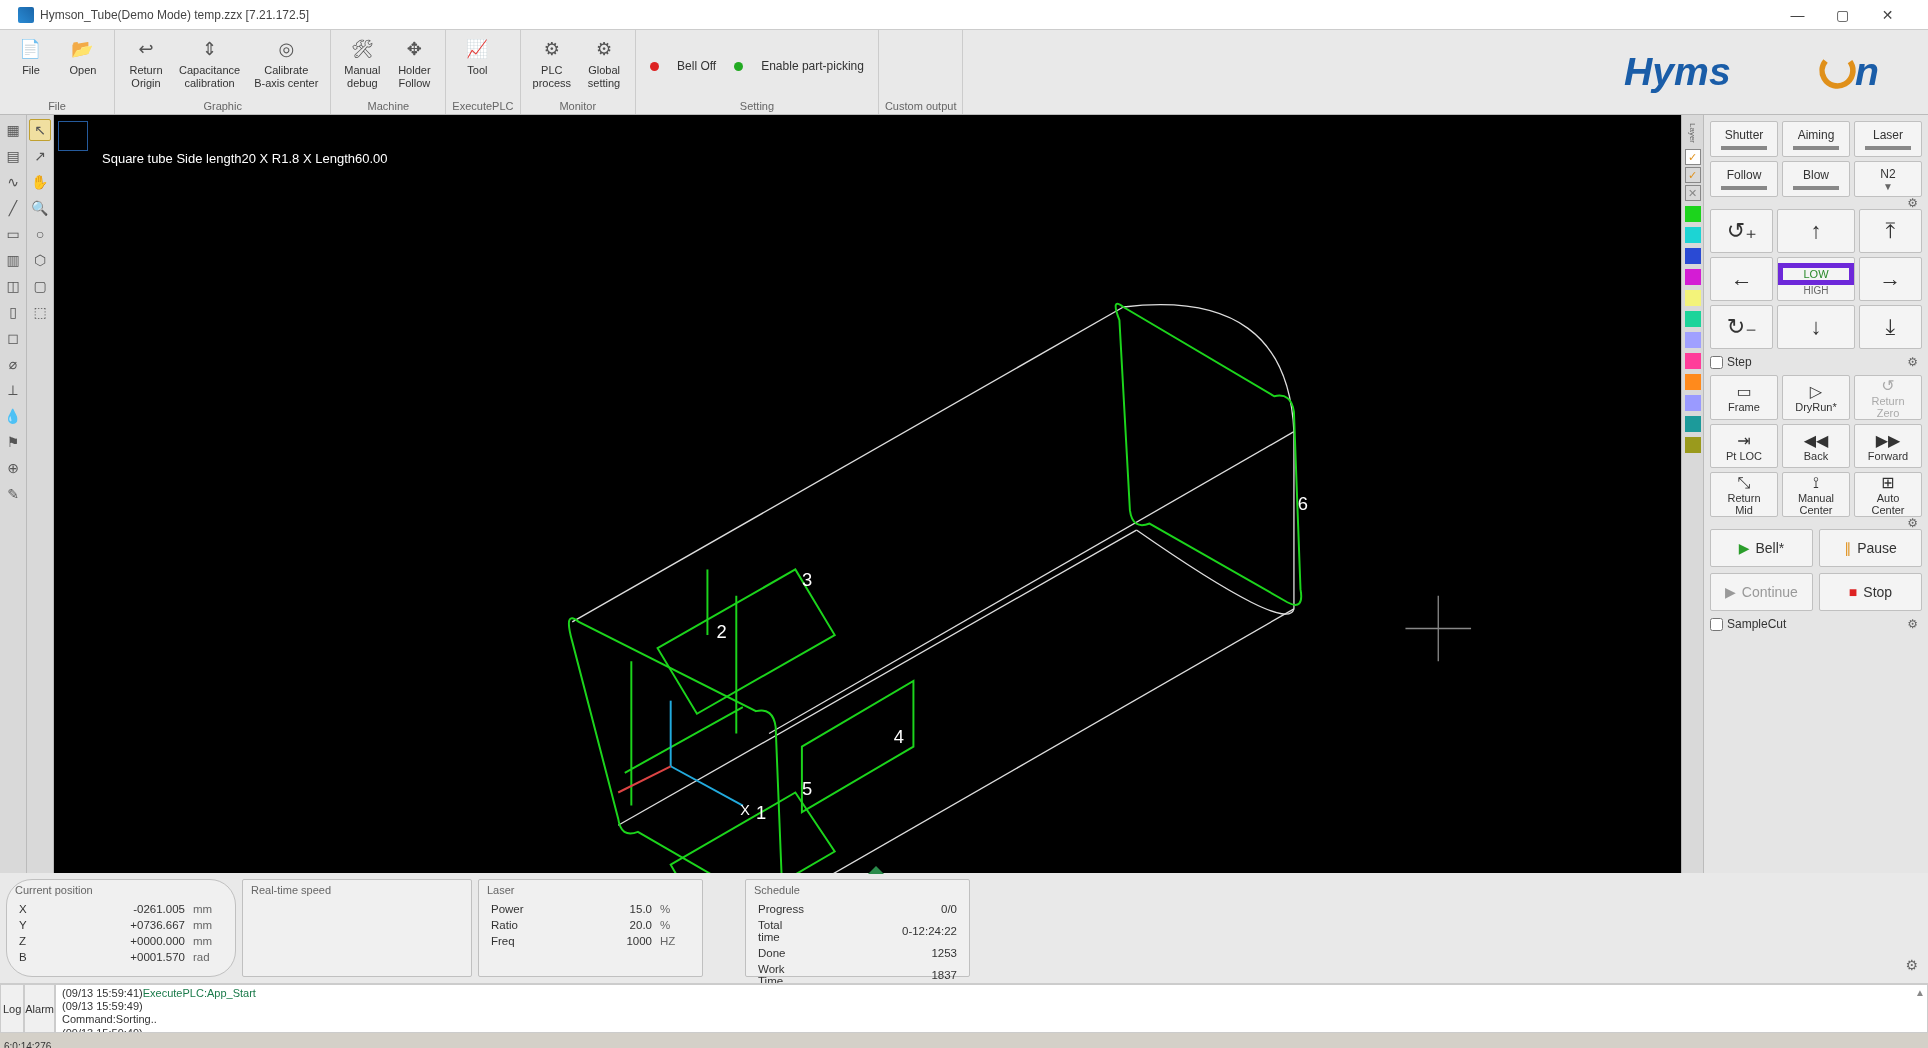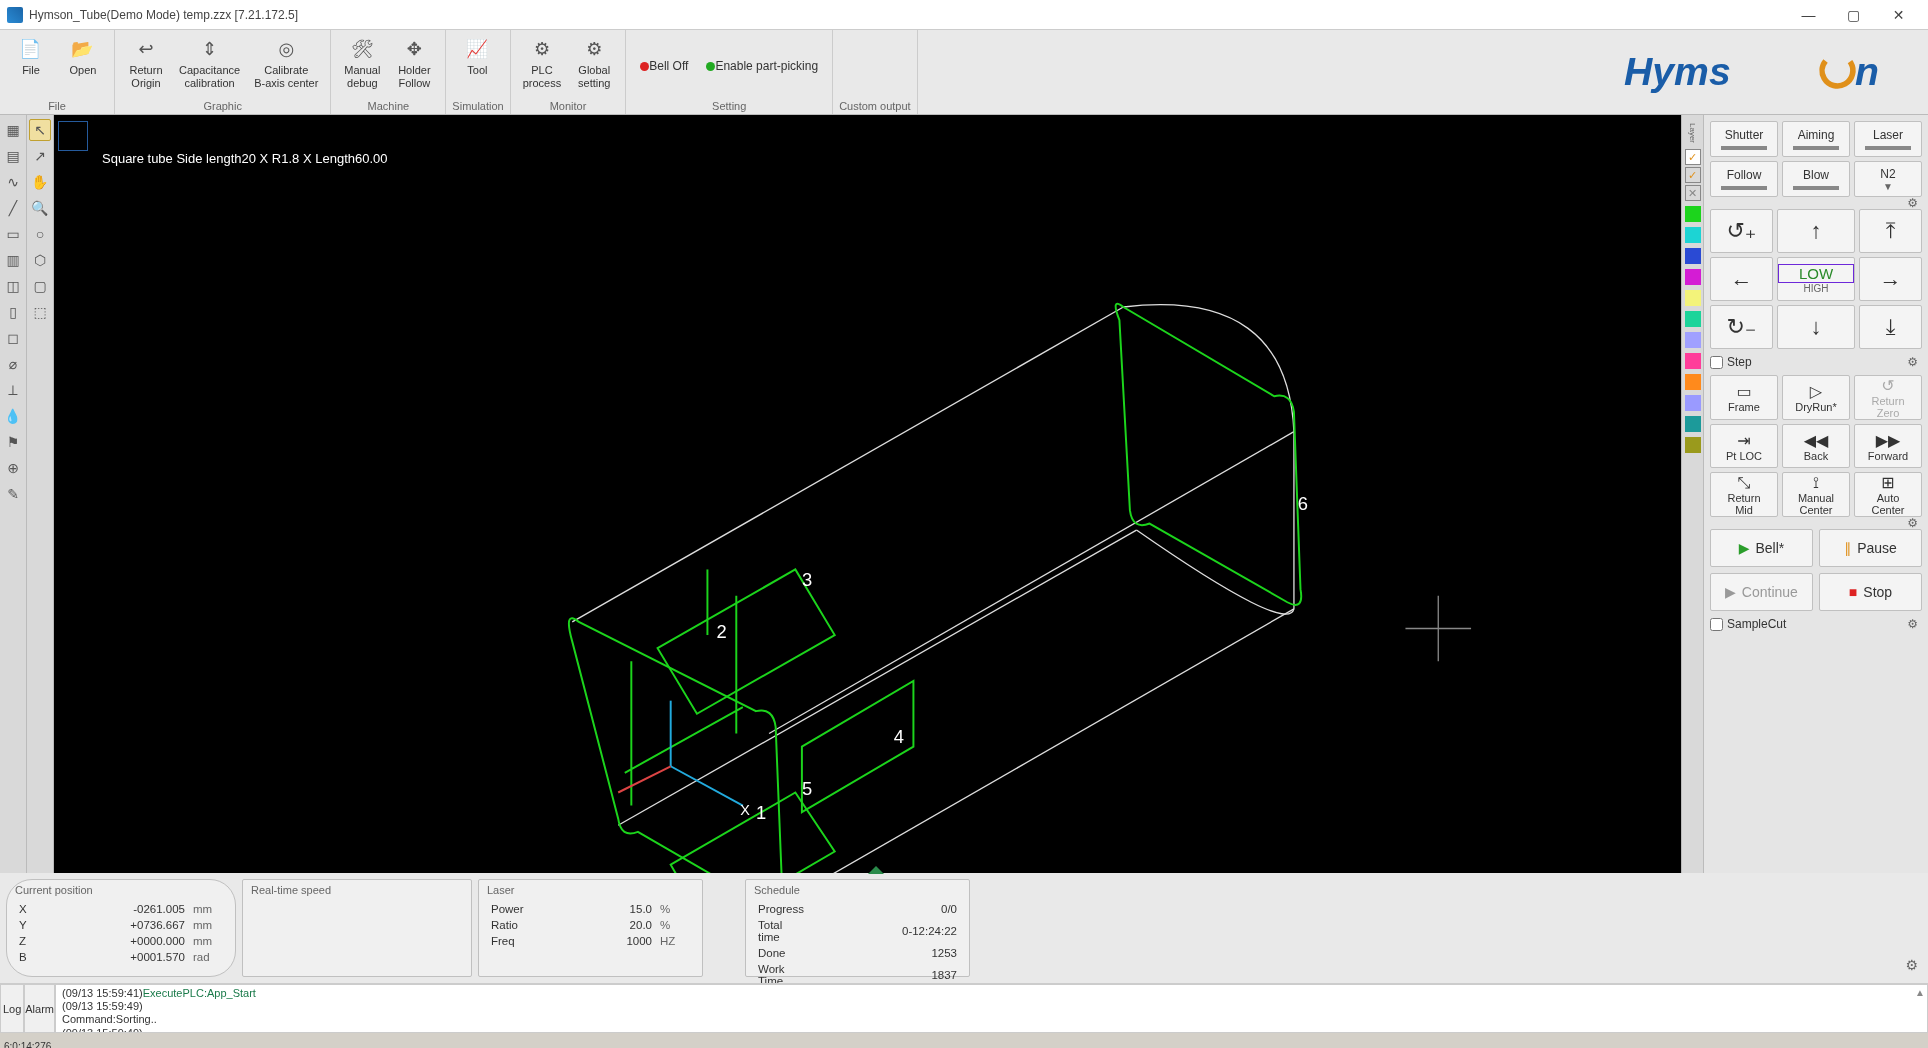--- a/index.html
+++ b/index.html
@@ -1,32 +1,32 @@
 <!DOCTYPE html>
 <html><head>
 <meta charset="utf-8">
 <style>
 * { box-sizing: border-box; margin: 0; padding: 0; font-family: "Segoe UI", Tahoma, sans-serif; }
 body { background: #d4d0c8; width: 1928px; height: 1048px; overflow: hidden; font-size: 12px; color: #333; }
 
 
-.titlebar { height: 30px; background: #fff; display: flex; align-items: center; padding: 0 7px; border-bottom: 1px solid #ccc; }
+.titlebar { height: 30px; background: #fff; display: flex; align-items: center; padding: 0 18px; border-bottom: 1px solid #ccc; }
 .titlebar .app-icon { width: 16px; height: 16px; background: linear-gradient(45deg,#2a8bd4,#1a65a8); margin-right: 6px; border-radius: 2px; }
 .titlebar .title { flex: 1; font-size: 12px; color: #444; }
 .titlebar .win-controls { display: flex; gap: 0; }
 .titlebar .win-btn { width: 45px; height: 30px; display: flex; align-items: center; justify-content: center; font-size: 14px; color: #444; }
 
 
 .ribbon { height: 85px; background: #e9e9e9; display: flex; border-bottom: 1px solid #bbb; }
 .ribbon-group { display: flex; flex-direction: column; border-right: 1px solid #ccc; padding: 4px 6px 2px; }
 .ribbon-group .buttons { display: flex; gap: 2px; flex: 1; }
 .ribbon-group .group-label { text-align: center; font-size: 11px; color: #666; margin-top: 2px; }
 .ribbon-btn { display: flex; flex-direction: column; align-items: center; justify-content: flex-start; min-width: 50px; padding: 4px 6px; text-align: center; font-size: 11px; line-height: 1.2; cursor: pointer; }
 .ribbon-btn .icon { width: 24px; height: 24px; display: flex; align-items: center; justify-content: center; margin-bottom: 2px; font-size: 18px; color: #555; }
-.ribbon-toggle { display: flex; align-items: center; gap: 0; padding: 4px 8px; font-size: 12px; }
+.ribbon-toggle { display: flex; align-items: center; gap: 18px; padding: 4px 8px; font-size: 12px; }
 .ribbon-toggle .dot { width: 9px; height: 9px; border-radius: 50%; }
 .ribbon-toggle .dot.red { background: #d22; }
 .ribbon-toggle .dot.green { background: #2a2; }
 .ribbon-logo { margin-left: auto; display: flex; align-items: center; padding: 0 24px; }
 .ribbon-logo svg { height: 56px; }
 
 
 .main { display: flex; height: calc(100% - 30px - 85px - 175px); }
 
 
@@ -147,21 +147,21 @@
       </div>
       <div class="group-label">Machine</div>
     </div>
     <div class="ribbon-group">
       <div class="buttons">
         <div class="ribbon-btn">
           <div class="icon">📈</div>
           <div>Tool</div>
         </div>
       </div>
-      <div class="group-label">Simulation</div>
+      <div class="group-label">ExecutePLC</div>
     </div>
     <div class="ribbon-group">
       <div class="buttons">
         <div class="ribbon-btn">
           <div class="icon">⚙</div>
           <div>PLC<br>process</div>
         </div>
         <div class="ribbon-btn">
           <div class="icon">⚙</div>
           <div>Global<br>setting</div>
@@ -339,21 +339,21 @@
       <div class="rp-cell">
           <span class="big">↑</span>
         </div>
       <div class="rp-cell">
           <span class="big">⤒</span>
         </div>
       <div class="rp-cell">
           <span class="big">←</span>
         </div>
       <div class="rp-cell">
-        <span style="border:1px solid #6d28d9;color:#2a8a2a;padding:0 20px;font-size:15px">LOW</span>
+        <span style="border:5px solid #6d28d9;color:#2a8a2a;padding:0 20px;font-size:11px">LOW</span>
         <span class="sub">HIGH</span>
       </div>
       <div class="rp-cell">
           <span class="big">→</span>
         </div>
       <div class="rp-cell">
           <span class="big">↻₋</span>
         </div>
       <div class="rp-cell">
           <span class="big">↓</span>

